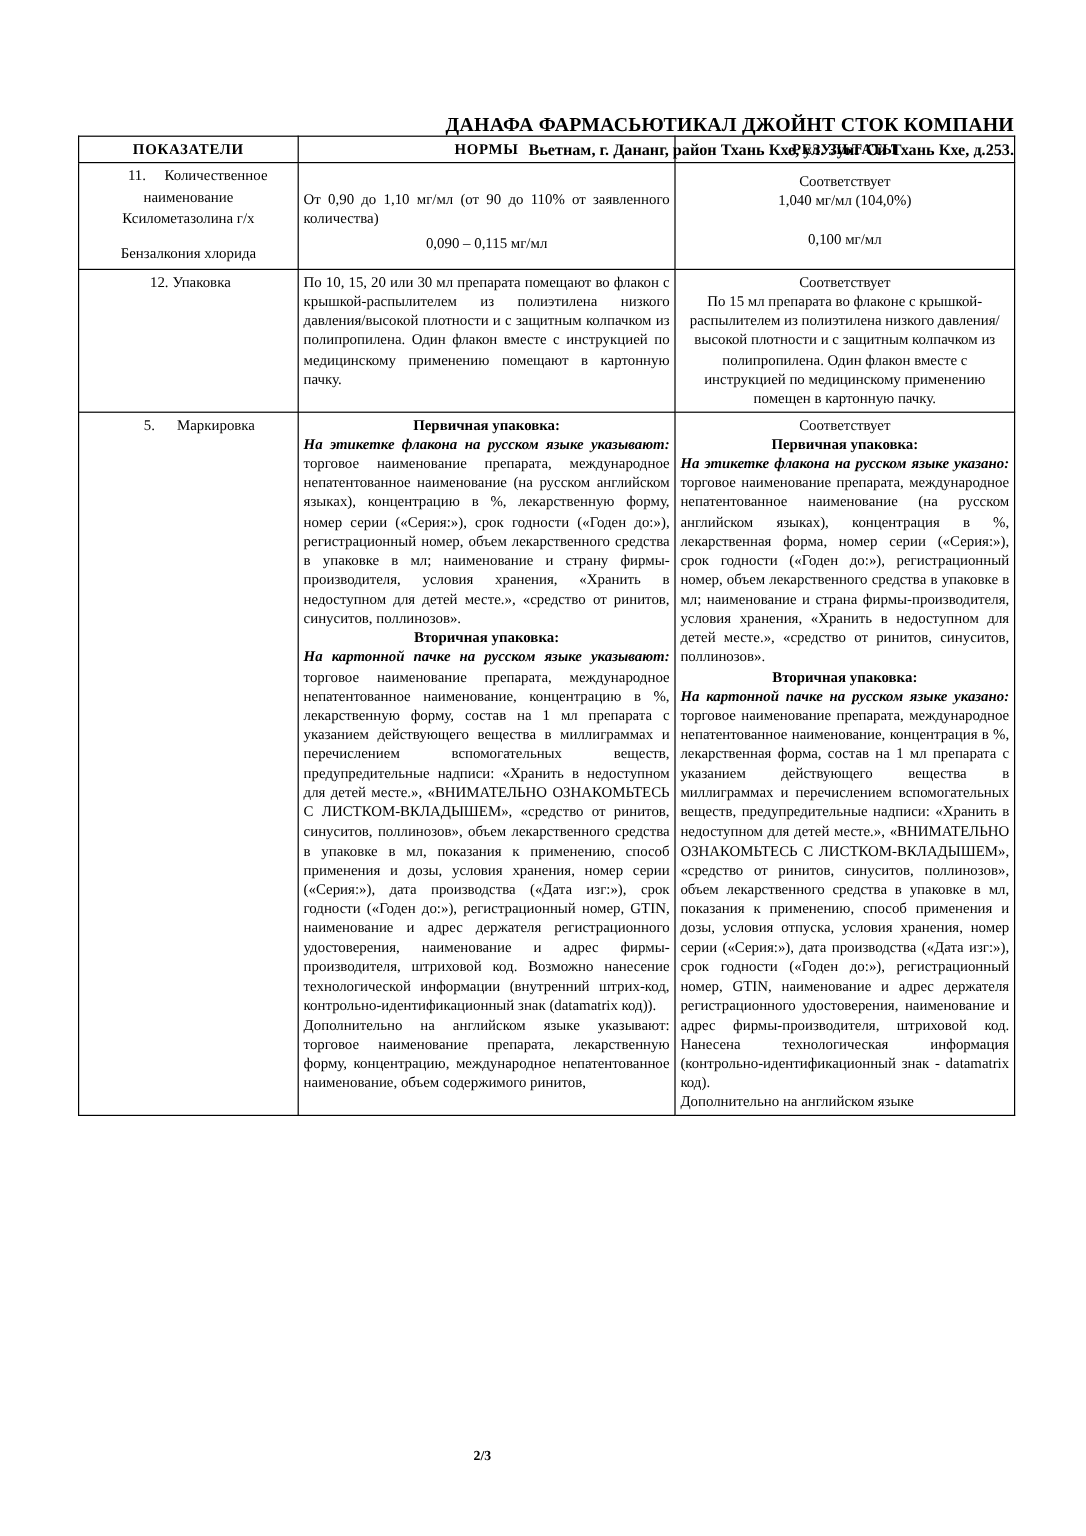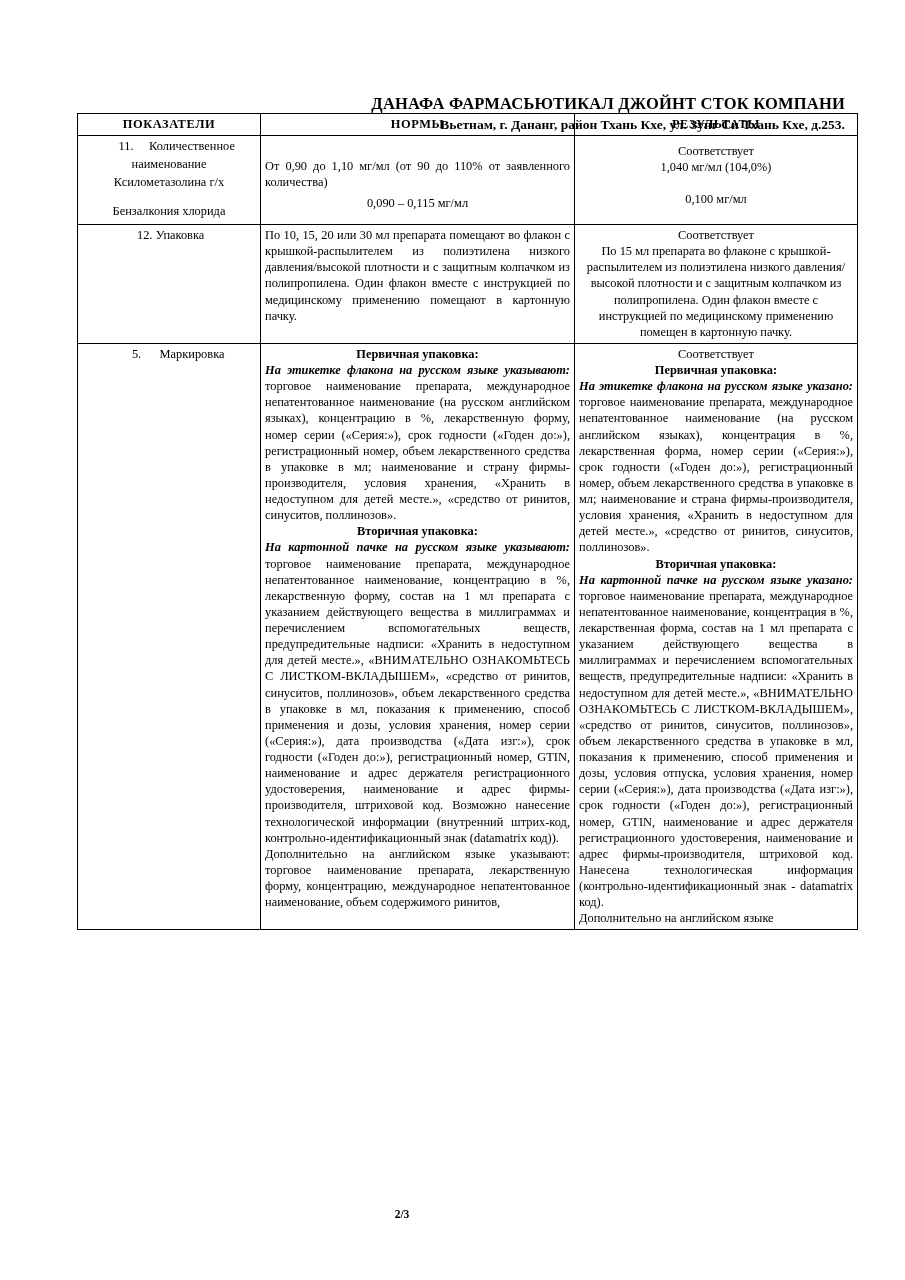--- a/index.html
+++ b/index.html
@@ -42,21 +42,21 @@
     font-size: 13.5px;
     font-weight: bold;
     line-height: 1.3;
     margin-top: 1px;
     white-space: nowrap;
   }
 
   
   .doc-table {
     position: absolute;
-    left: 77px;
+    left: 65px;
     top: 113px;
     width: 780px;
     border-collapse: collapse;
     table-layout: fixed;
   }
   .doc-table td, .doc-table th {
     border: 1px solid #000000;
     vertical-align: top;
     padding: 2px 4px 3px 4px;
     font-size: 12.4px;

